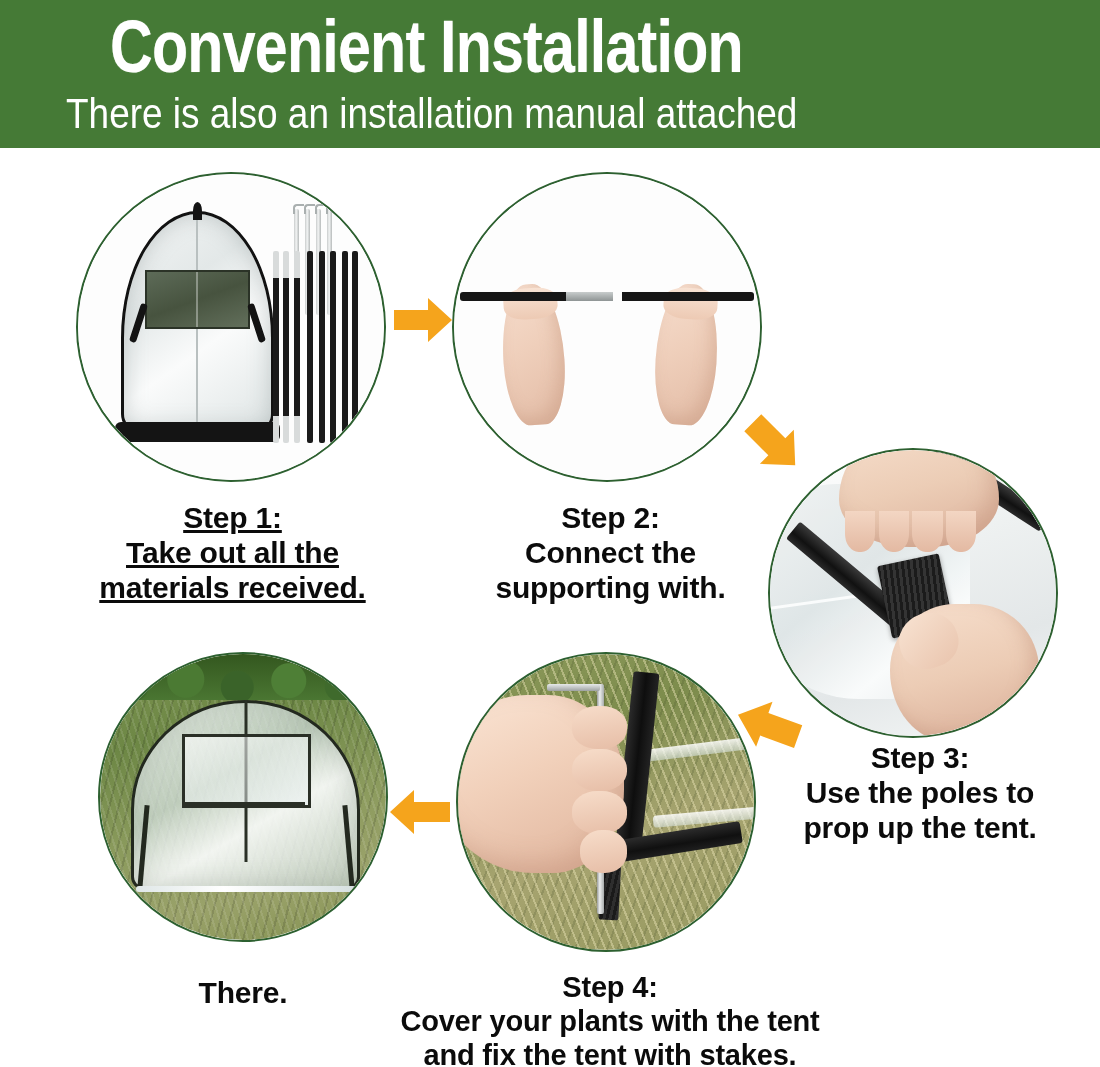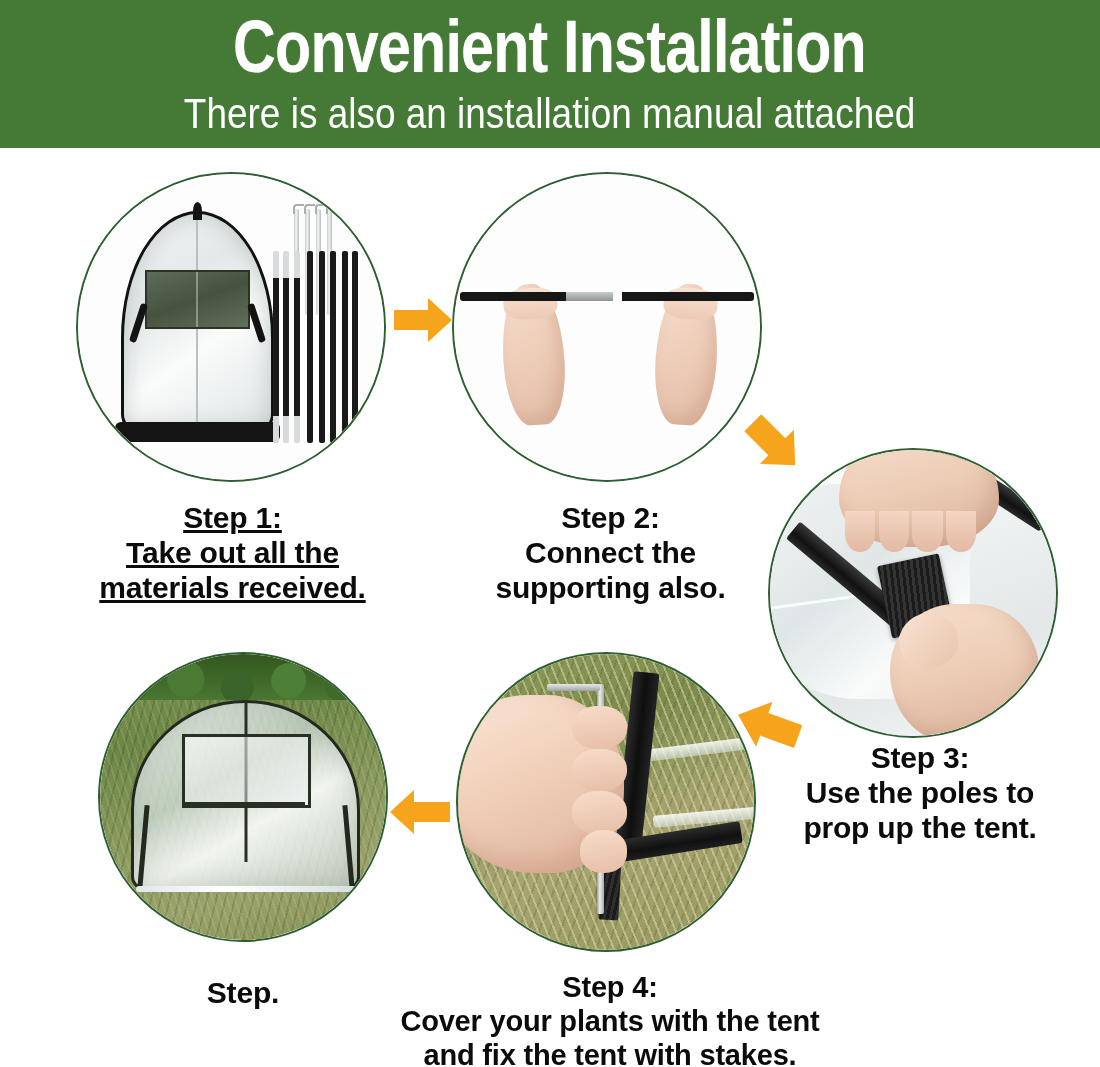--- a/index.html
+++ b/index.html
@@ -18,21 +18,20 @@
 
   
   .banner {
     position: absolute;
     left: 0; top: 0;
     width: 1100px;
     height: 148px;
     background: #457A36;
     display: flex;
     flex-direction: column;
-    align-items: center;
     justify-content: flex-start;
     box-sizing: border-box;
     padding-top: 6px;
   }
   .banner-title {
     color: #ffffff;
     font-family: "Liberation Sans Narrow", "Liberation Sans", sans-serif;
     font-weight: 700;
     font-size: 74px;
     line-height: 82px;
@@ -425,21 +424,21 @@
         <div class="knuck"></div>
       </div>
     <div class="p2-rod">
       <div class="ferrule"></div>
         <div class="gap"></div>
     </div>
   </div>
 </div>
 <div class="caption" style="left:438px; top:500px; width:345px;">Step 2:
 Connect the
-supporting also.</div>
+supporting with.</div>
 
 <div class="arrow" style="left:738px; top:408px;">
   <svg width="72" height="72" viewBox="0 0 72 72" aria-hidden="true">
     <g transform="rotate(45 36 36)">
       <path d="M6 24 H40 V12 L66 36 L40 60 V48 H6 Z" fill="#F5A41C"></path>
     </g>
   </svg>
 </div>
 
 <div class="circle" style="left:768px; top:448px; width:290px; height:290px;">
@@ -510,13 +509,13 @@
       <div class="canopy"></div>
       <div class="ridge"></div>
       <div class="doorframe"></div>
       <div class="zip"></div>
       <div class="legL"></div>
       <div class="legR"></div>
       <div class="hem"></div>
     </div>
   </div>
 </div>
-<div class="caption" style="left:98px; top:975px; width:290px;">Step.</div>
+<div class="caption" style="left:98px; top:975px; width:290px;">There.</div>
 
 </body></html>

